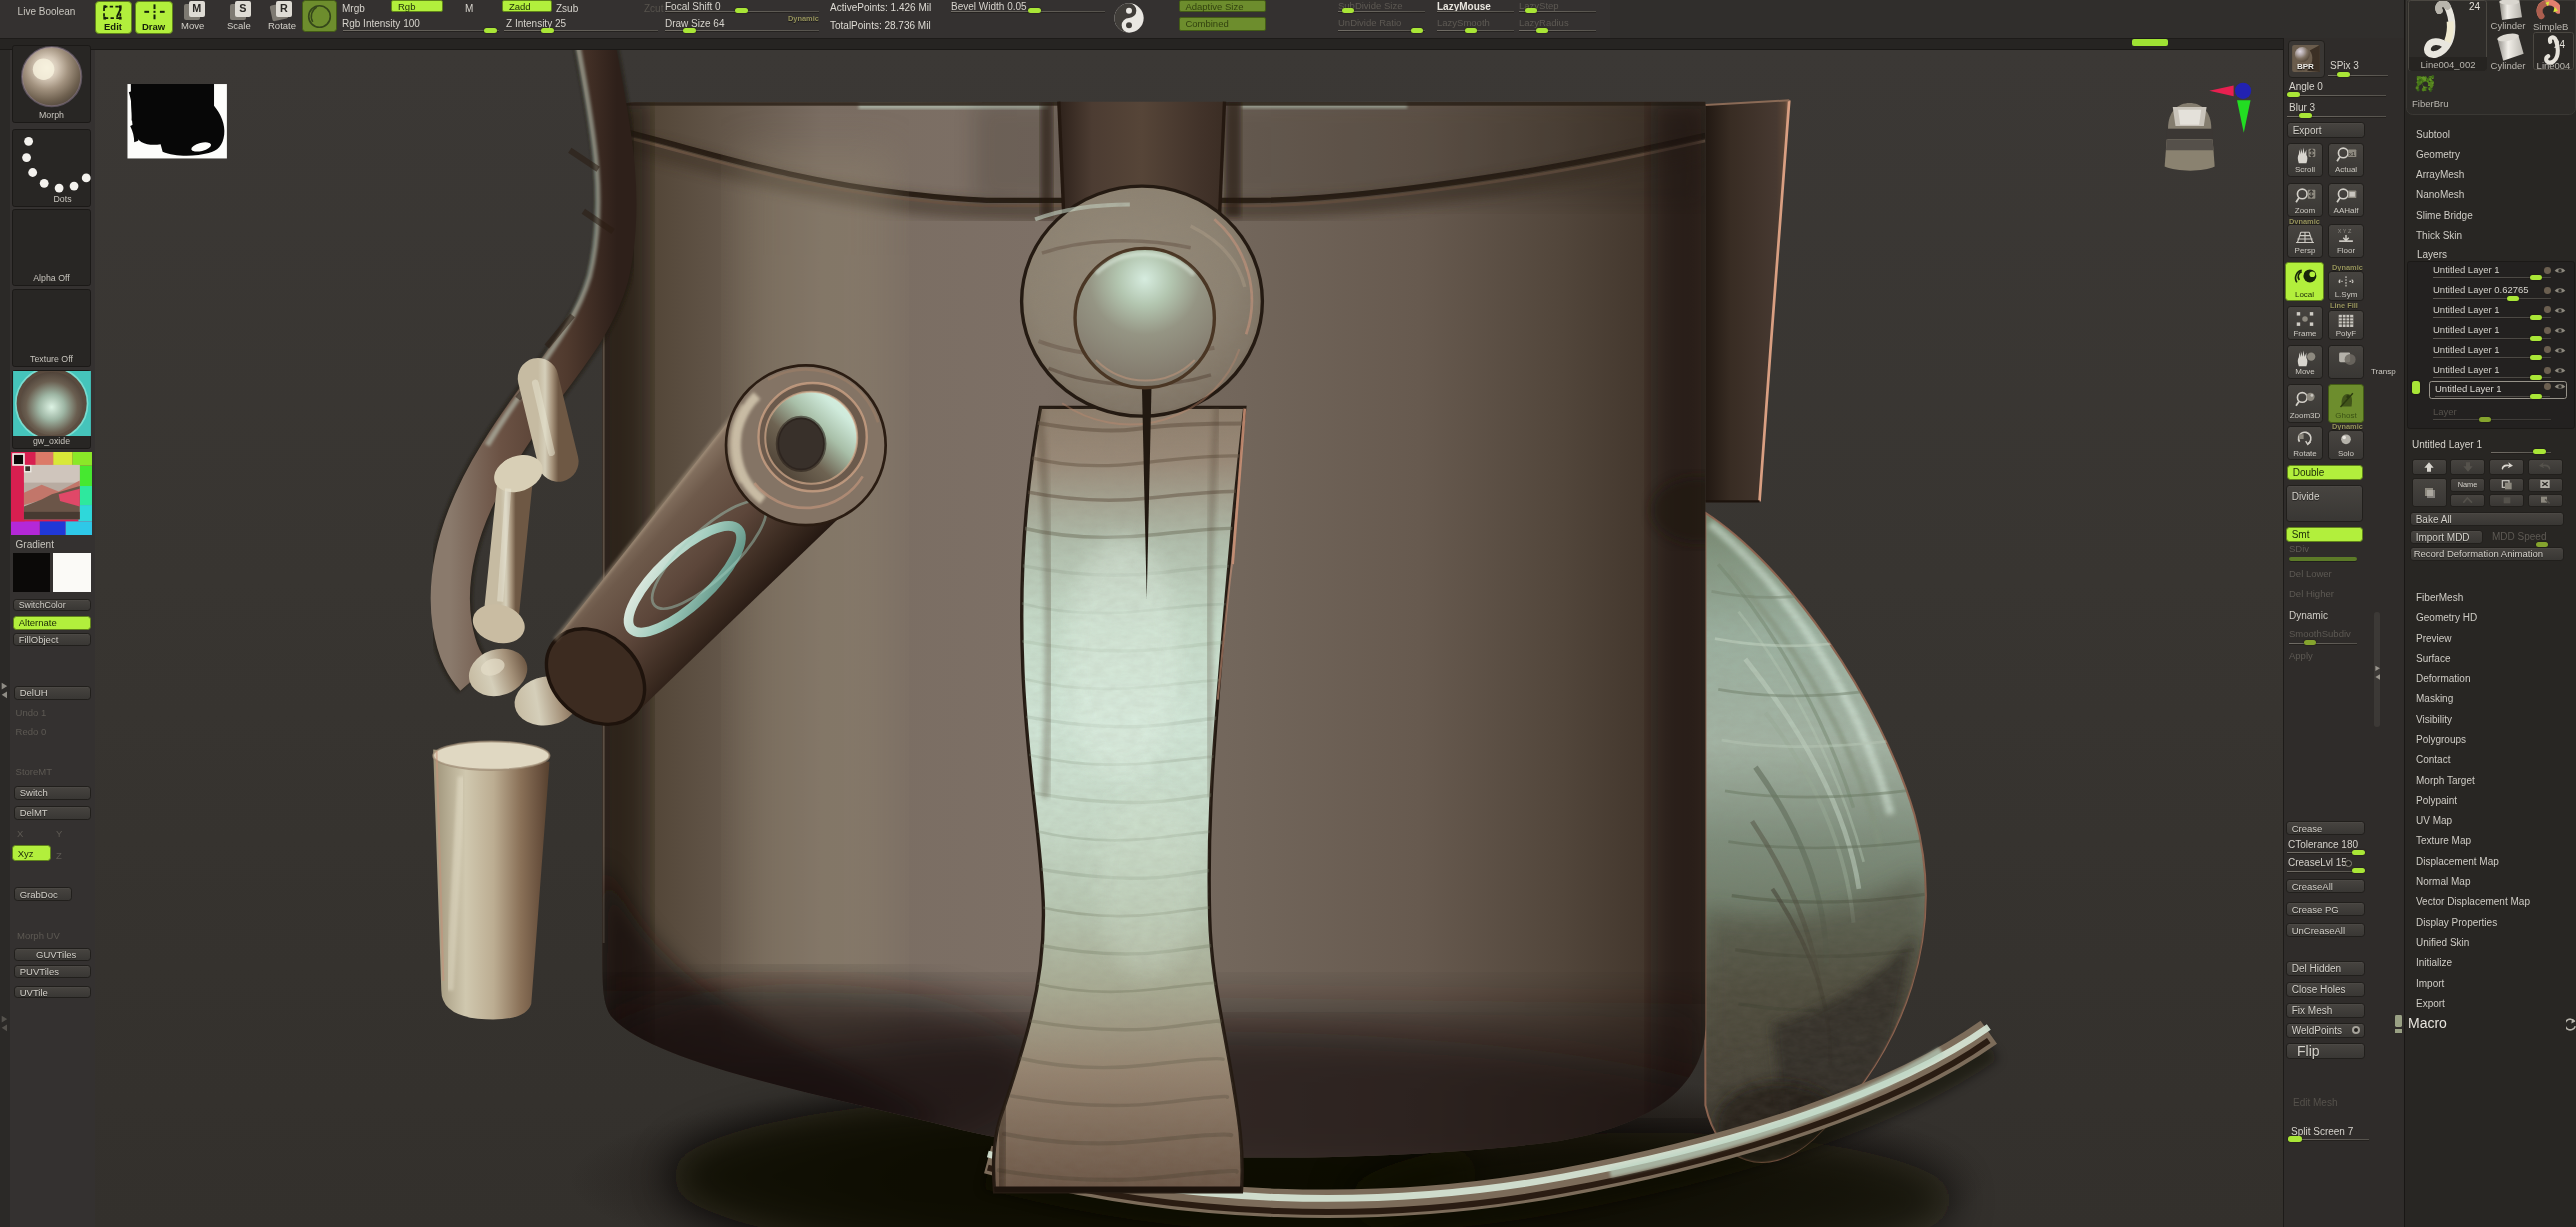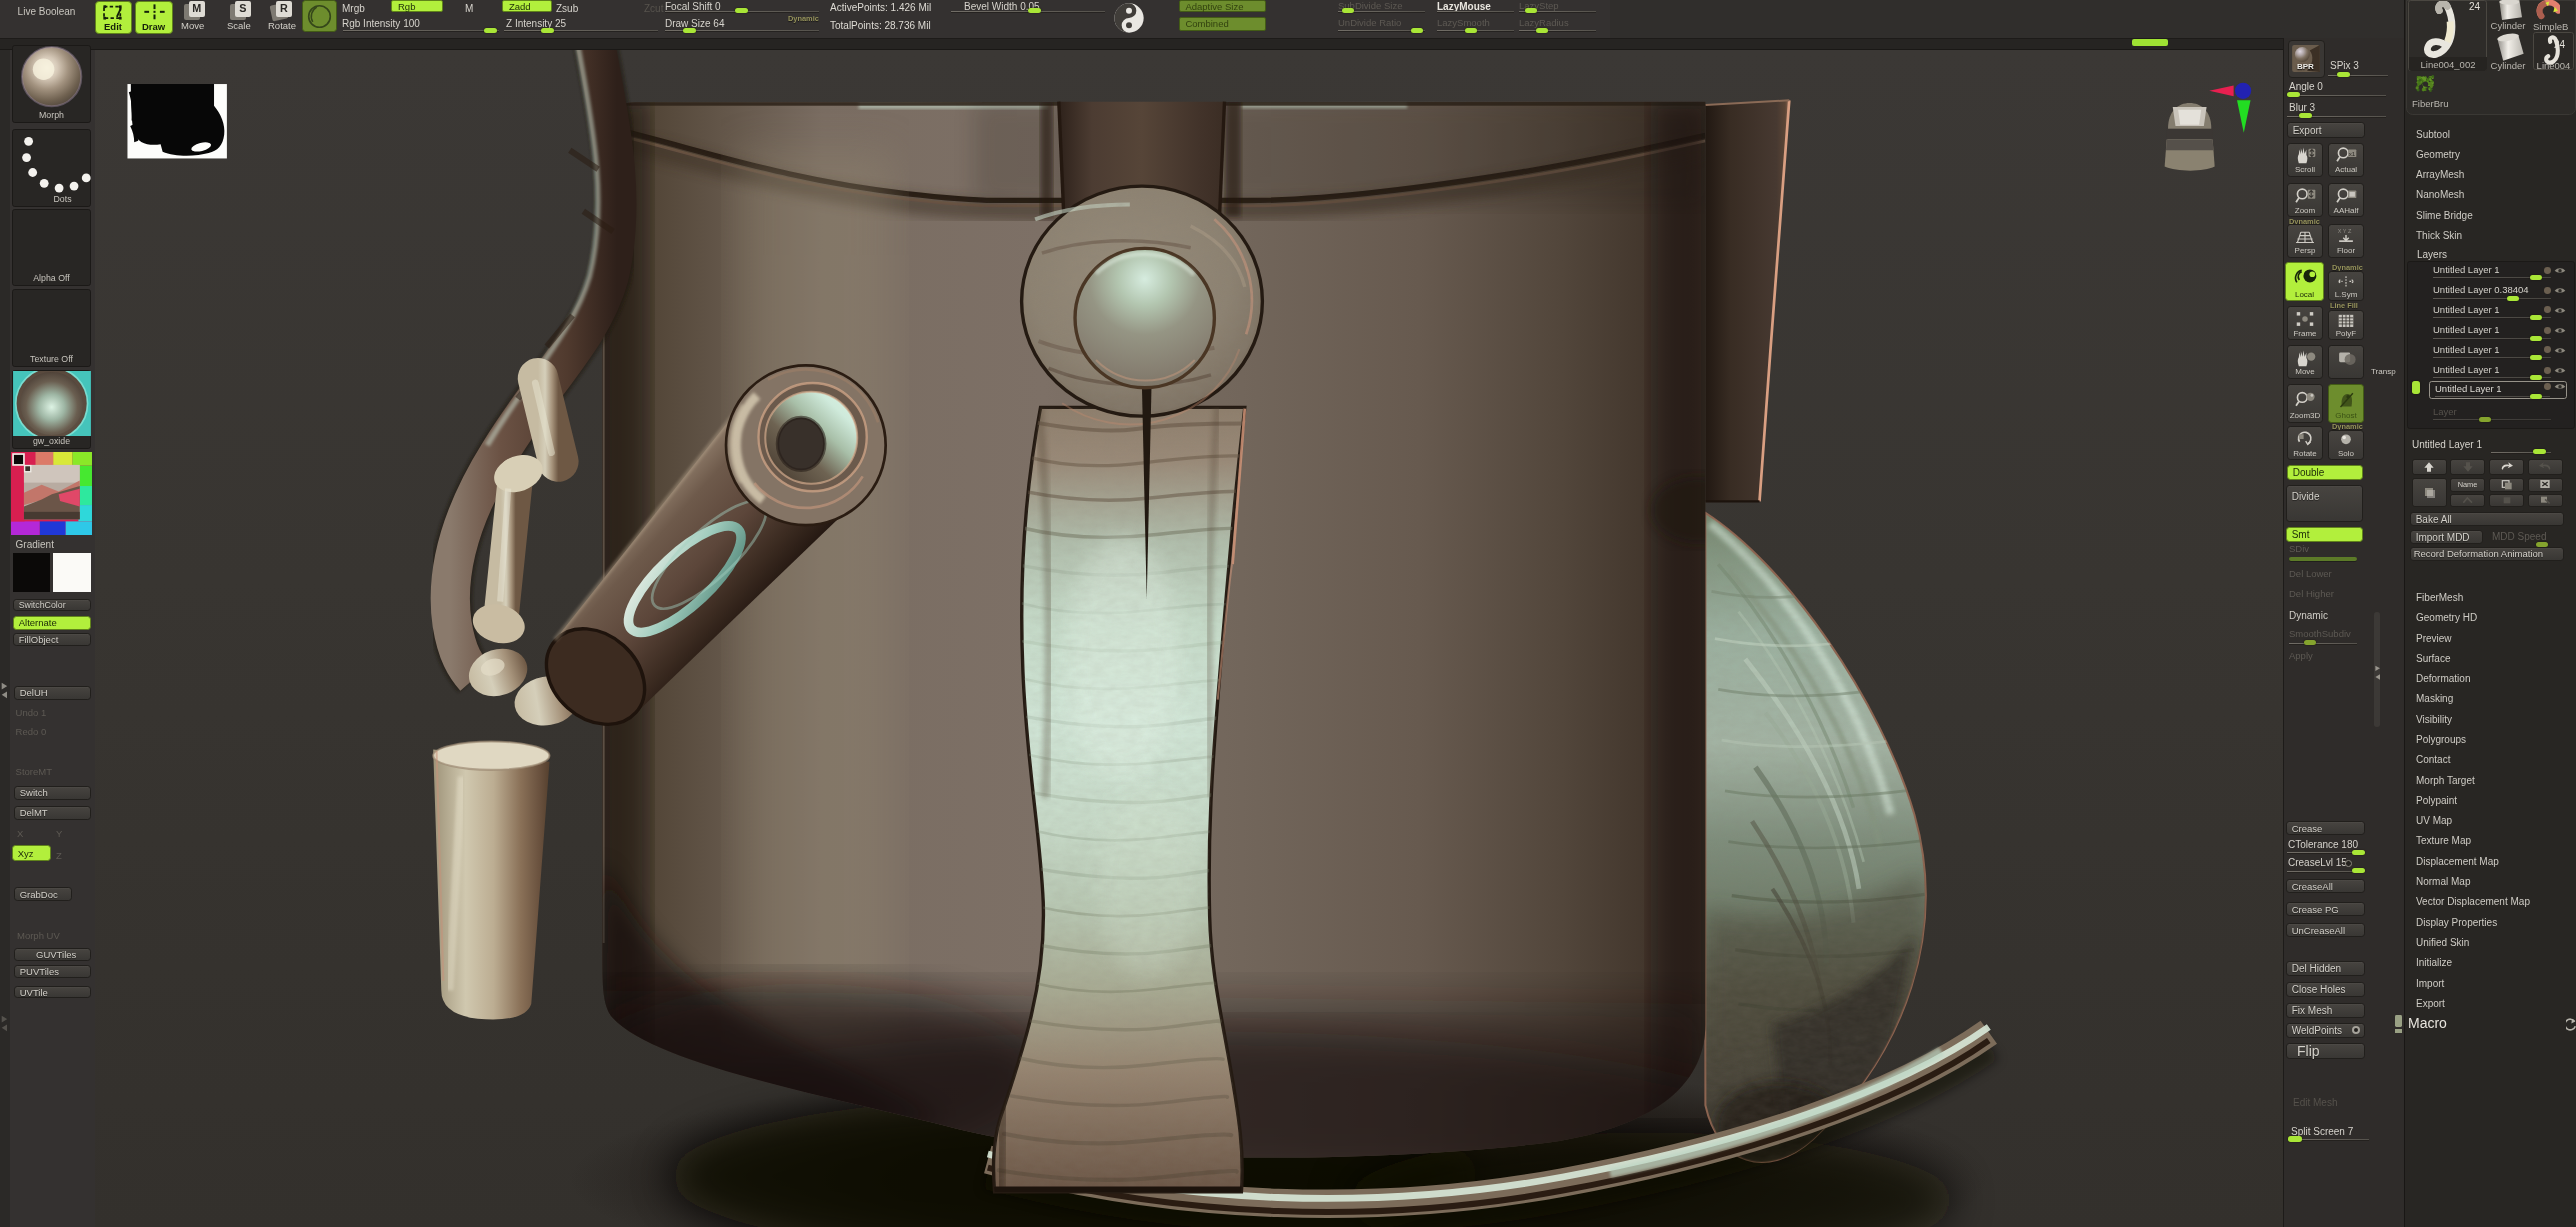--- a/index.html
+++ b/index.html
@@ -72,21 +72,21 @@
 <div class="ab" style="left:541px;top:28px;width:13px;height:5.4px;background:#a9e637;border-radius:2.7px;box-shadow:0 0 1.4px #141204;"></div>
 <div class="ab" style="left:665px;top:0.7px;font-size:10px;color:#d6d3cc;">Focal Shift 0</div>
 <div class="sline" style="left:665px;top:10.8px;width:154px;height:1.4px;"></div>
 <div class="ab" style="left:735px;top:8px;width:13px;height:5.4px;background:#a9e637;border-radius:2.7px;box-shadow:0 0 1.4px #141204;"></div>
 <div class="ab" style="left:665px;top:18px;font-size:10px;color:#d6d3cc;">Draw Size 64</div>
 <div class="mini ab" style="left:788px;top:15px;">Dynamic</div>
 <div class="sline" style="left:665px;top:30px;width:154px;height:1.4px;"></div>
 <div class="ab" style="left:683px;top:28px;width:13px;height:5.4px;background:#a9e637;border-radius:2.7px;box-shadow:0 0 1.4px #141204;"></div>
 <div class="ab" style="left:830px;top:2px;font-size:10px;color:#dedbd4;">ActivePoints: 1.426 Mil</div>
 <div class="ab" style="left:830px;top:20px;font-size:10px;color:#dedbd4;">TotalPoints: 28.736 Mil</div>
-<div class="ab" style="left:951px;top:0.7px;font-size:10px;color:#d6d3cc;margin-left:13px;">Bevel Width 0.05</div>
+<div class="ab" style="left:951px;top:0.7px;font-size:10px;color:#d6d3cc;">Bevel Width 0.05</div>
 <div class="sline" style="left:951px;top:10.8px;width:154px;height:1.4px;"></div>
 <div class="ab" style="left:1028px;top:8px;width:13px;height:5.4px;background:#a9e637;border-radius:2.7px;box-shadow:0 0 1.4px #141204;"></div>
 <svg style="position:absolute;left:1113px;top:2px" width="32" height="32" viewBox="0 0 48 48">
       <circle cx="24" cy="24" r="22" fill="#e9e7e2"></circle>
       <path d="M24 2 A22 22 0 0 0 24 46 A11 11 0 0 1 24 24 A11 11 0 0 0 24 2 Z" fill="#403d39"></path>
       <circle cx="24" cy="13" r="4.5" fill="#e9e7e2"></circle>
       <circle cx="24" cy="35" r="4.5" fill="#403d39"></circle>
     </svg>
 <div style="left:1179px;top:0px;width:87px;height:12px;background:#6d8d2d;border:0.7px solid #435c15;border-radius:2px;color:#32420f;font-size:9.5px;display:flex;align-items:center;padding-left:5.4px;">Adaptive Size</div>
 <div style="left:1179px;top:17px;width:87px;height:13.5px;background:#6d8d2d;border:0.7px solid #435c15;border-radius:2px;color:#32420f;font-size:9.5px;display:flex;align-items:center;padding-left:5.4px;">Combined</div>
@@ -861,21 +861,21 @@
 <div class="ab" style="left:2417px;top:249px;font-size:10px;color:#d6d3cc;">Layers</div>
 <div style="left:2407px;top:261px;width:168px;height:168px;background:#232120;border-radius:2.7px;border:0.7px solid #1b1917;"></div>
 <div class="ab" style="left:2433px;top:265px;font-size:9.5px;color:#d5d2cb;">Untitled Layer 1</div>
 <div class="sline" style="left:2433px;top:277px;width:118px;height:1.4px;opacity:0.7;"></div>
 <div class="ab" style="left:2530px;top:275px;width:12px;height:4.7px;background:#a9e637;border-radius:2.7px;box-shadow:0 0 1.4px #141204;"></div>
 <div style="position:absolute;left:2544px;top:267px;width:6.8px;height:6.8px;border-radius:50%;background:#6b5f50;"></div>
 <svg style="position:absolute;left:2554px;top:266px" width="12" height="8.8" viewBox="0 0 18 13">
       <path d="M1 7 C5 2 13 2 17 7 C13 11 5 11 1 7 Z" fill="#8d897f"></path>
       <circle cx="9" cy="7" r="2.6" fill="#2c2a26"></circle>
     </svg>
-<div class="ab" style="left:2433px;top:285px;font-size:9.5px;color:#d5d2cb;">Untitled Layer 0.38404</div>
+<div class="ab" style="left:2433px;top:285px;font-size:9.5px;color:#d5d2cb;">Untitled Layer 0.62765</div>
 <div class="sline" style="left:2433px;top:298px;width:118px;height:1.4px;opacity:0.7;"></div>
 <div class="ab" style="left:2507px;top:296px;width:12px;height:4.7px;background:#a9e637;border-radius:2.7px;box-shadow:0 0 1.4px #141204;"></div>
 <div style="position:absolute;left:2544px;top:287px;width:6.8px;height:6.8px;border-radius:50%;background:#6b5f50;"></div>
 <svg style="position:absolute;left:2554px;top:286px" width="12" height="8.8" viewBox="0 0 18 13">
       <path d="M1 7 C5 2 13 2 17 7 C13 11 5 11 1 7 Z" fill="#8d897f"></path>
       <circle cx="9" cy="7" r="2.6" fill="#2c2a26"></circle>
     </svg>
 <div class="ab" style="left:2433px;top:305px;font-size:9.5px;color:#d5d2cb;">Untitled Layer 1</div>
 <div class="sline" style="left:2433px;top:317px;width:118px;height:1.4px;opacity:0.7;"></div>
 <div class="ab" style="left:2530px;top:315px;width:12px;height:4.7px;background:#a9e637;border-radius:2.7px;box-shadow:0 0 1.4px #141204;"></div>

